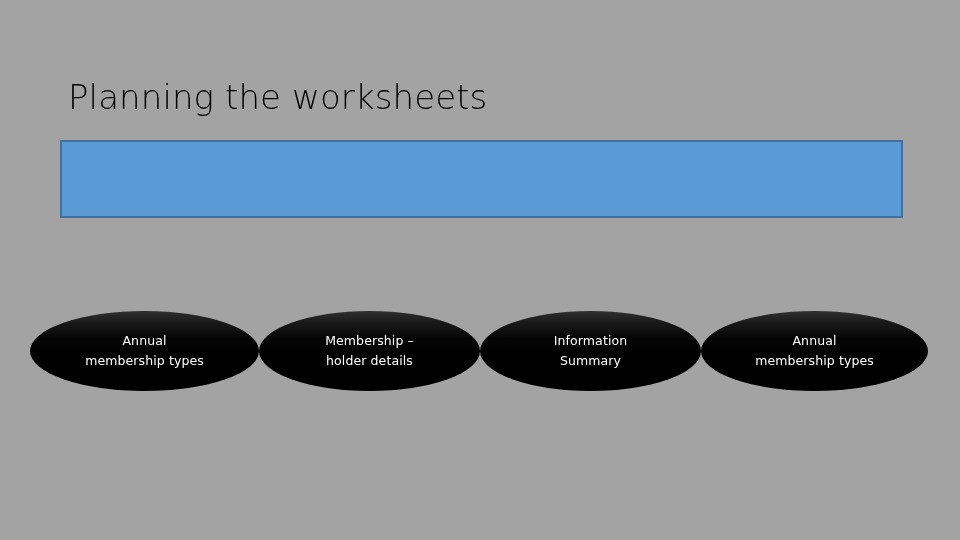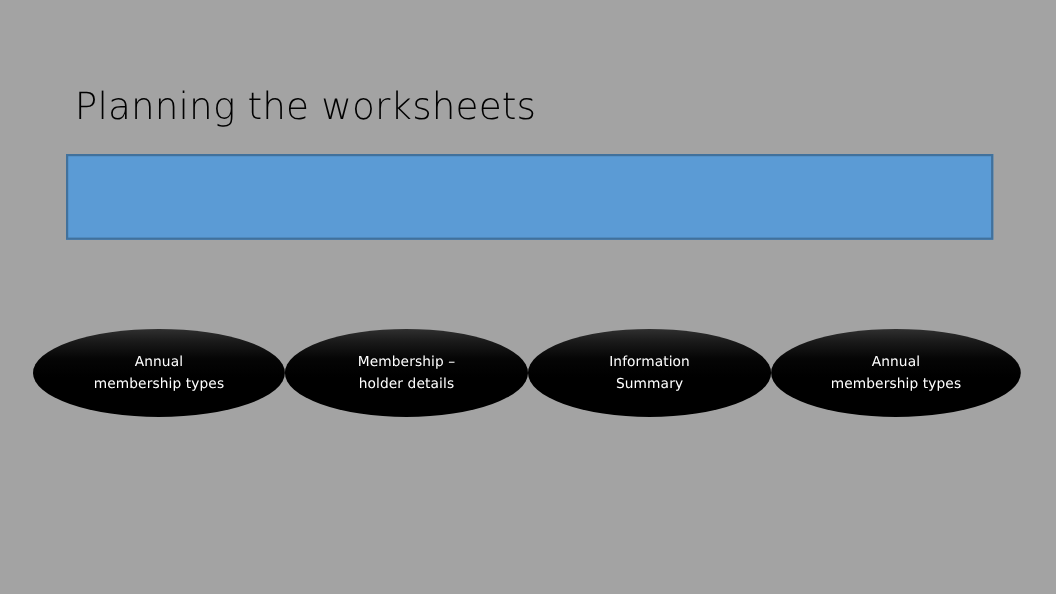--- a/index.html
+++ b/index.html
@@ -56,21 +56,21 @@
   .ellipse-row {
     position: absolute;
     left: 0;
     top: 299px;
     width: 960px;
     height: 80px;
   }
 
   .ellipse {
     position: absolute;
-    top: 0;
+    top: 12px;
     height: 80px;
     border-radius: 50% / 50%;
     background: linear-gradient(to bottom, #303030 0%, #1a1a1a 14%, #050505 34%, #000000 55%, #000000 100%);
     display: flex;
     align-items: center;
     justify-content: center;
     text-align: center;
     box-sizing: border-box;
   }
 

